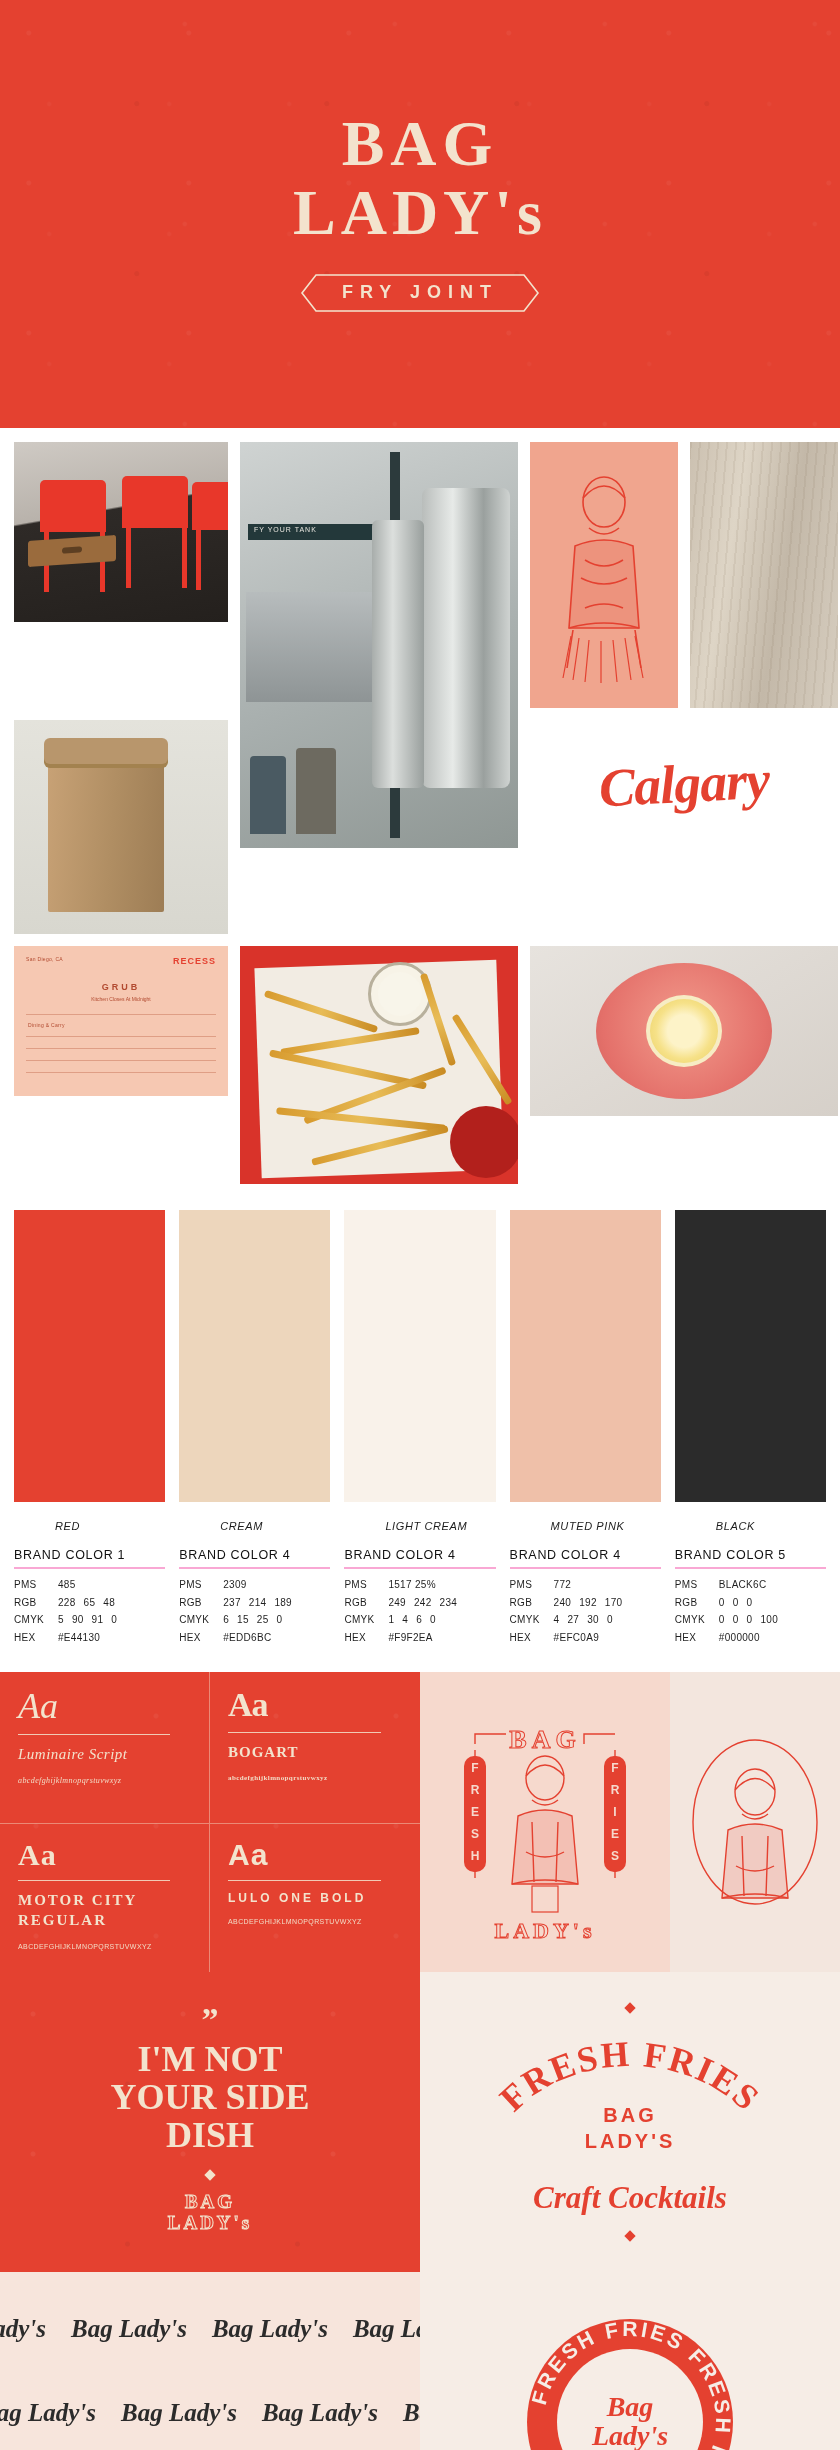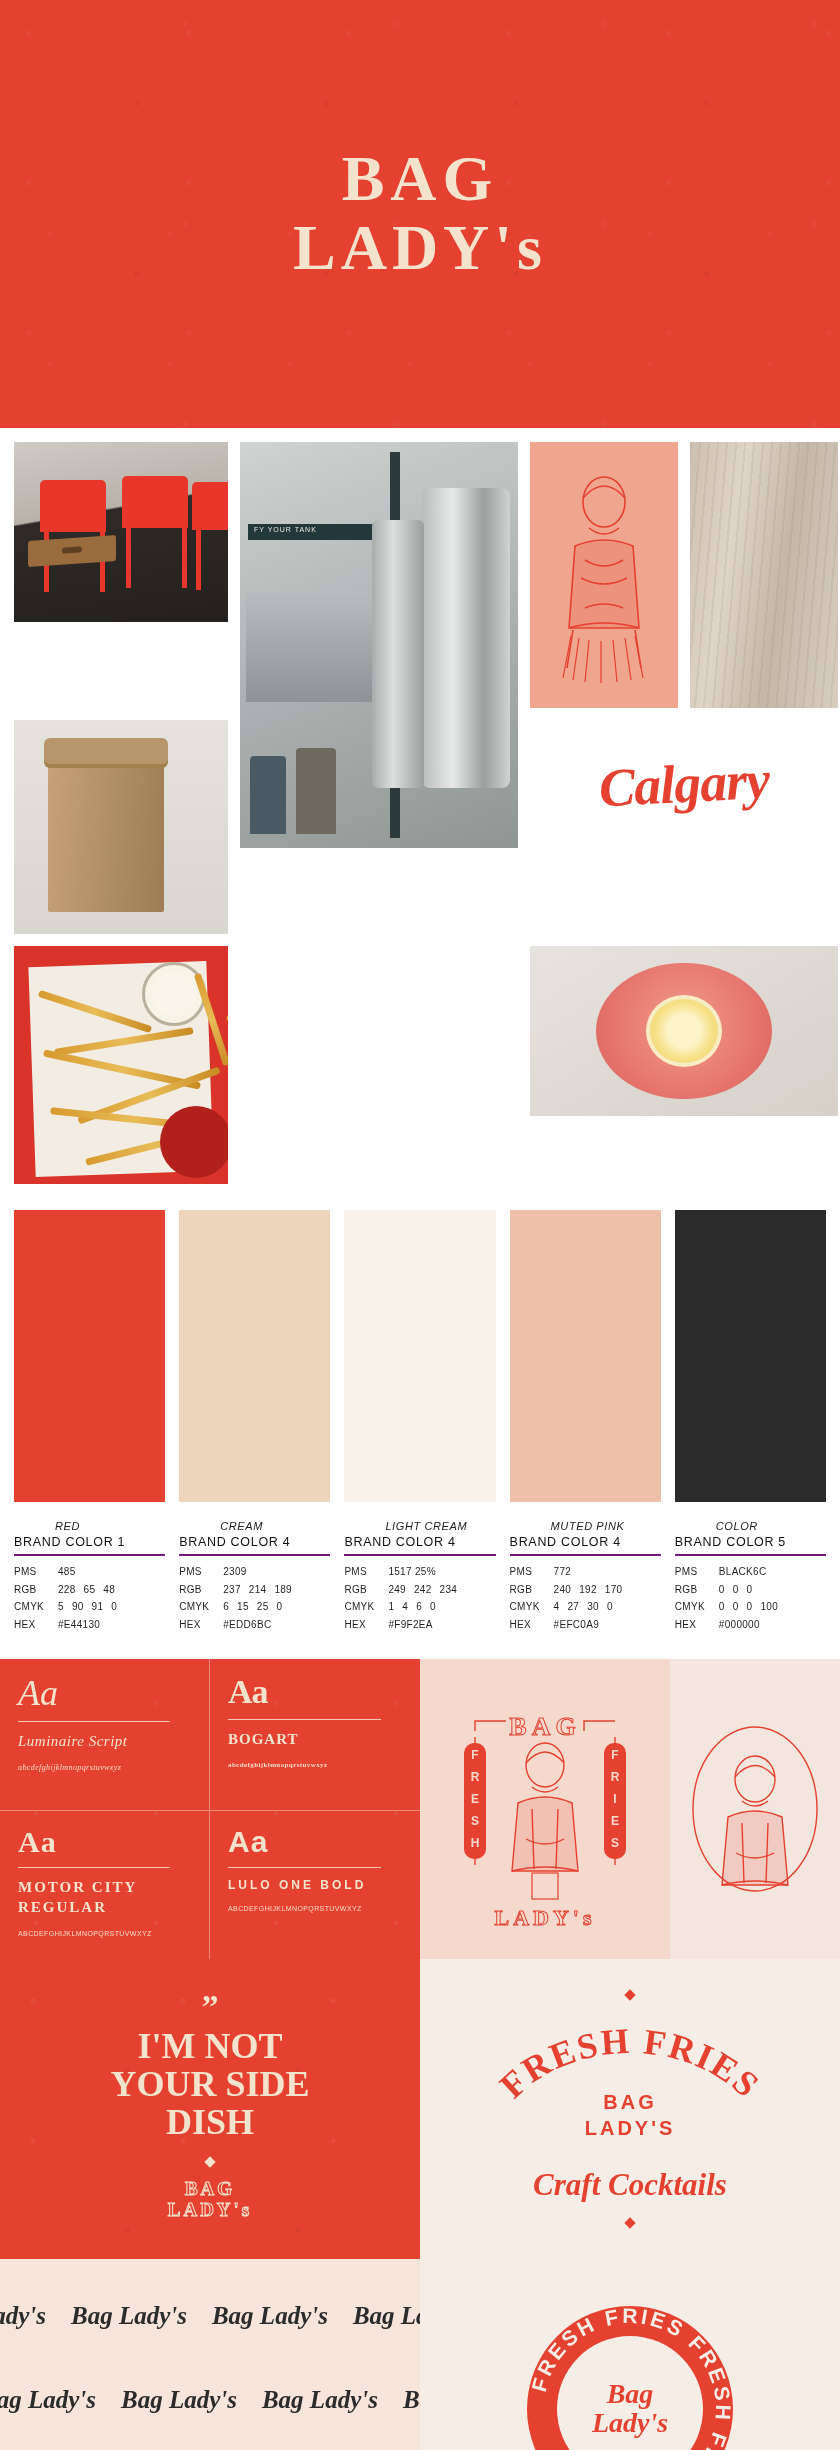--- a/index.html
+++ b/index.html
@@ -101,21 +101,21 @@
   .portrait .fig{position:absolute;left:50%;top:26px;transform:translateX(-50%);}
 
   
   .palette { padding: 16px 14px 26px 14px; background:#fff; }
   .sw-row { display: grid; grid-template-columns: repeat(5,1fr); gap: 14px; }
   .sw { height: 292px; }
   .sw.c1{background:#E44130;} .sw.c2{background:#EDD6BC;} .sw.c3{background:#F9F2EA;}
   .sw.c4{background:#EFC0A9;} .sw.c5{background:#2B2B2B;}
   .meta-row { display:grid; grid-template-columns: repeat(5,1fr); gap:14px; margin-top:18px; }
   .m-name{ font-style: italic; font-size:11px; letter-spacing:.6px; color:#1c1c1c;margin-left:41px; }
-  .m-brand{ font-size:12.5px; letter-spacing:.7px; color:#111; padding-bottom:5px; border-bottom:2px solid #701a75; margin-top:3px; }
+  .m-brand{ font-size:12.5px; letter-spacing:.7px; color:#111; padding-bottom:5px; border-bottom:2px solid #f9a8d4; margin-top:16px; }
   .specs{ margin-top:7px; }
   .spec{ display:flex; font-size:10px; color:#1f1f1f; line-height:1.75; letter-spacing:.3px; }
   .spec .k{ width:44px; flex:0 0 44px; }
   .spec .v{ display:flex; gap:8px; }
 
   
   .typeband { display:grid; grid-template-columns: 420px 250px 170px; height: 300px; }
   .typegrid { background:#E44130; display:grid; grid-template-columns:1fr 1fr; grid-template-rows:1fr 1fr; position:relative; }
   .typegrid::after{content:"";position:absolute;inset:0;pointer-events:none;
     background:radial-gradient(circle at 30% 40%,rgba(255,255,255,.05) 0 2px,transparent 3px);background-size:120px 110px;}
@@ -164,20 +164,26 @@
 </style>
 </head>
 <body>
 
 <div class="page">
 
   <section class="hero">
     <div class="hero-word">BAG</div>
     <div class="hero-word l2">LADY's</div>
 
+    <div class="hero-banner">
+      <svg class="hexline" viewBox="0 0 268 44">
+        <polygon points="16,22 30,4 238,4 252,22 238,40 30,40" fill="none" stroke="#F3E3CD" stroke-width="1.6"></polygon>
+      </svg>
+      <span class="label">FRY JOINT</span>
+    </div>
   </section>
 
   <section class="mood">
     <div class="mood-grid">
 
       <div class="ph chairs">
         <div class="ch c1"></div>
           <div class="ch c2"></div>
           <div class="ch c3"></div>
         <div class="leg" style="left:30px;top:88px;"></div>
@@ -224,20 +230,32 @@
 
       <div class="ph bag">
         <div class="sack"></div>
           <div class="fold"></div>
       </div>
 
       <div class="ph calgary" style="grid-column: 3 / span 2;">
         <span class="word">Calgary</span>
       </div>
 
+      <div class="ph receipt">
+        <div class="txt" style="left:12px;top:10px;">San Diego, CA</div>
+        <div class="brand">RECESS</div>
+        <div class="grub">GRUB</div>
+        <div class="sub">Kitchen Closes At Midnight</div>
+        <div class="txt" style="left:14px;top:76px;">Dining &amp; Carry</div>
+        <div class="rl" style="top:68px;right:12px;"></div>
+        <div class="rl" style="top:90px;right:12px;"></div>
+        <div class="rl" style="top:102px;right:12px;"></div>
+        <div class="rl" style="top:114px;right:12px;"></div>
+        <div class="rl" style="top:126px;right:12px;"></div>
+      </div>
 
       <div class="ph fries">
         <div class="paper"></div>
         <div class="cup">
             <i></i>
           </div>
         <div class="f" style="left:22px;top:62px;width:118px;transform:rotate(18deg);"></div>
         <div class="f" style="left:40px;top:92px;width:140px;transform:rotate(-9deg);"></div>
         <div class="f" style="left:28px;top:120px;width:160px;transform:rotate(12deg);"></div>
         <div class="f" style="left:60px;top:146px;width:150px;transform:rotate(-20deg);"></div>
@@ -404,21 +422,21 @@
           <div class="spec">
               <span class="k">HEX</span>
               <span class="v">
                 <span>#EFC0A9</span>
               </span>
             </div>
         </div>
       </div>
 
       <div>
-        <div class="m-name">COLOR</div>
+        <div class="m-name">BLACK</div>
         <div class="m-brand">BRAND COLOR 5</div>
         <div class="specs">
           <div class="spec">
               <span class="k">PMS</span>
               <span class="v">
                 <span>BLACK6C</span>
               </span>
             </div>
           <div class="spec">
               <span class="k">RGB</span>

